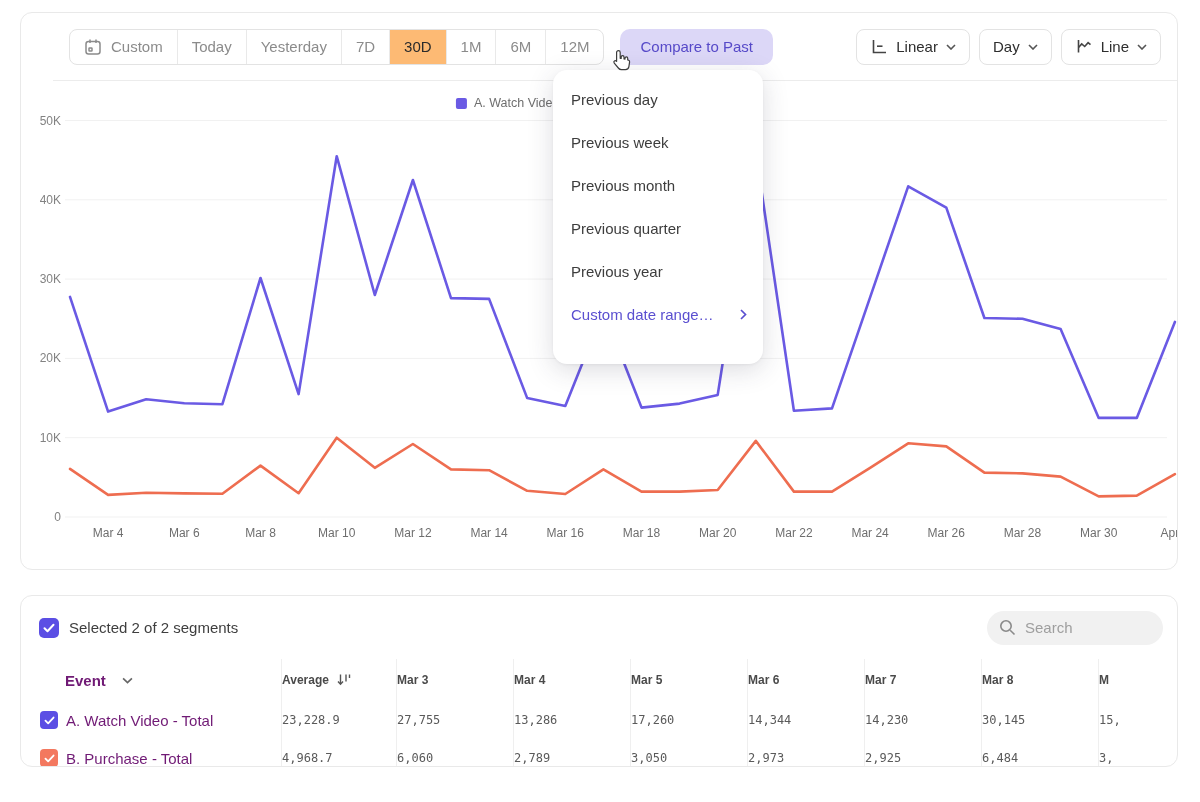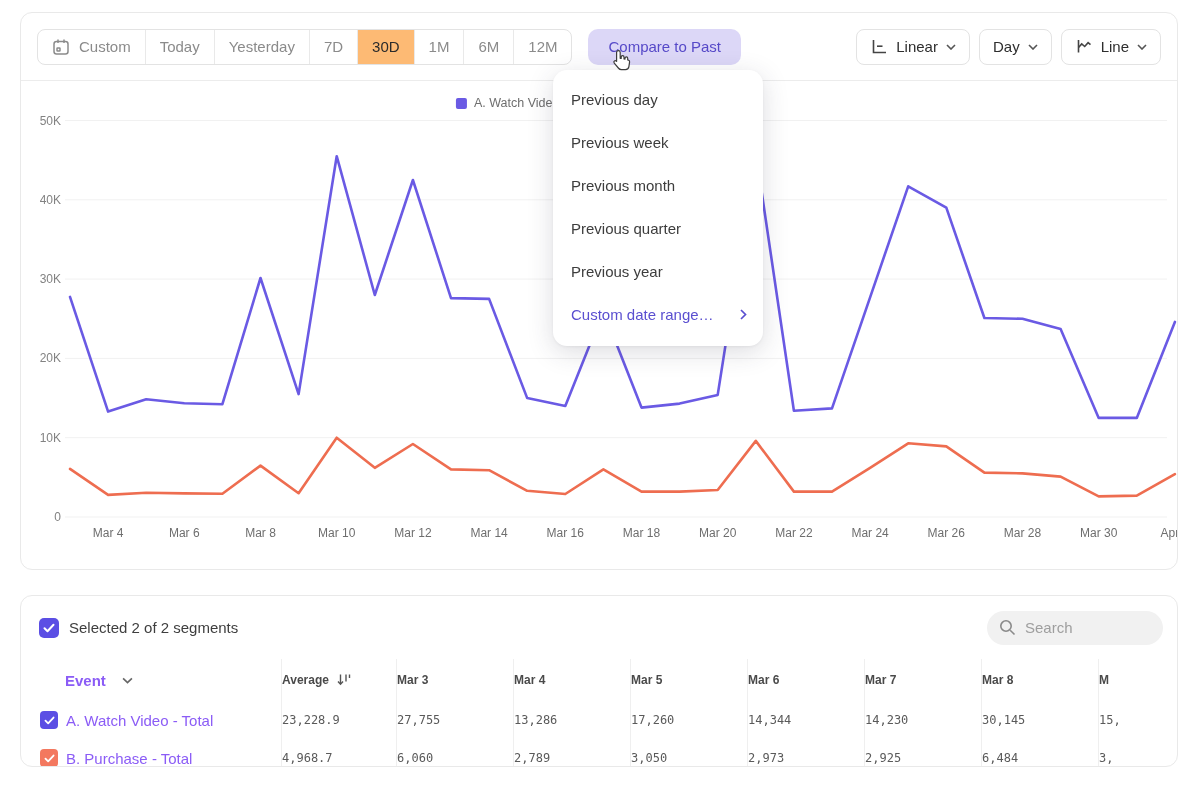--- a/index.html
+++ b/index.html
@@ -1,20 +1,20 @@
 <!DOCTYPE html>
 <html><head>
 <meta charset="utf-8">
 <style>
   * { margin:0; padding:0; box-sizing:border-box; }
   html,body { width:1200px; height:802px; background:#fff; overflow:hidden;
               font-family:"Liberation Sans", sans-serif; }
 
   .card { position:absolute; background:#fff; border:1px solid #e9e9e9; border-radius:12px; }
-  #chart-card { left:20px; top:12px; width:1158px; height:558px; }
+  #chart-card { left:20px; top:12px; width:1158px; height:558px;padding-left:32px; }
   #table-card { left:20px; top:595px; width:1158px; height:172px; overflow:hidden; }
 
   
   .toolbar { height:68px; display:flex; align-items:center; padding:0 16px;
              border-bottom:1px solid #ececec; position:relative; }
   .seg-group { display:flex; align-items:stretch; height:36px; border:1px solid #e3e3e3;
                border-radius:8px; overflow:hidden; }
   .seg-item { display:flex; align-items:center; gap:9px; padding:0 14px; font-size:15px;
               color:#8b8b8b; cursor:pointer; border-left:1px solid #e9e9e9; white-space:nowrap; }
   .seg-item:first-child { border-left:none; }
@@ -34,21 +34,21 @@
   #chart-svg { position:absolute; left:0; top:69px; }
   #legend { position:absolute; top:83px; left:50%; transform:translateX(-50%);
             display:flex; gap:22px; align-items:center; z-index:1; }
   .leg-item { display:flex; align-items:center; gap:7px; font-size:12.5px; color:#6e6e6e;
               white-space:nowrap; }
   .leg-swatch { width:11px; height:11px; border-radius:2px; }
 
   
   #compare-menu { position:absolute; left:553px; top:70px; width:210px; background:#fff;
                   border-radius:14px; box-shadow:0 6px 26px rgba(45,45,70,.17), 0 1px 3px rgba(0,0,0,.05);
-                  padding:8px 0 10px; z-index:10; }
+                  padding:8px 0 28px; z-index:10; }
   .menu-item { height:43px; display:flex; align-items:center; padding:0 16px 0 18px;
                font-size:15px; color:#3d3d3d; cursor:pointer; }
   .menu-item.accent { color:#5a4fd0; }
   .menu-item .right-chev { margin-left:auto; width:7px; height:11px; }
 
   
   #cursor { position:absolute; left:610px; top:49px; z-index:30; }
 
   
   .tc-head { height:63px; display:flex; align-items:center; justify-content:space-between;
@@ -65,21 +65,21 @@
   .search-box input::placeholder { color:#9e9e9e; }
 
   .tgrid { display:grid; grid-template-columns:260px 115px 117px 117px 117px 117px 117px 117px 79px; }
   .tcell { display:flex; align-items:center; font-size:15px; }
   .th { height:42px; color:#4a4a4a; font-weight:600; }
   .td { height:38px; }
   .num { justify-content:flex-start; padding-right:12px;
          font-family:"DejaVu Sans Mono", monospace; font-size:12px; color:#5a5a5a; }
   .th.num { font-family:"Liberation Sans", sans-serif; font-weight:600; color:#4a4a4a; }
   .bl { border-left:1px solid #efefef; }
-  .firstcol { padding-left:44px; gap:8px; color:#8b5cf6; }
+  .firstcol { padding-left:44px; gap:8px; color:#701a75; }
   .firstcol.rowlab { padding-left:19px; }
   .lastcol { padding-right:8px; }
   .sort-ic { margin-left:8px; }
   .ev-chev { margin-left:8px; }
 </style>
 </head>
 <body>
 
 <div class="card" id="chart-card">
 

